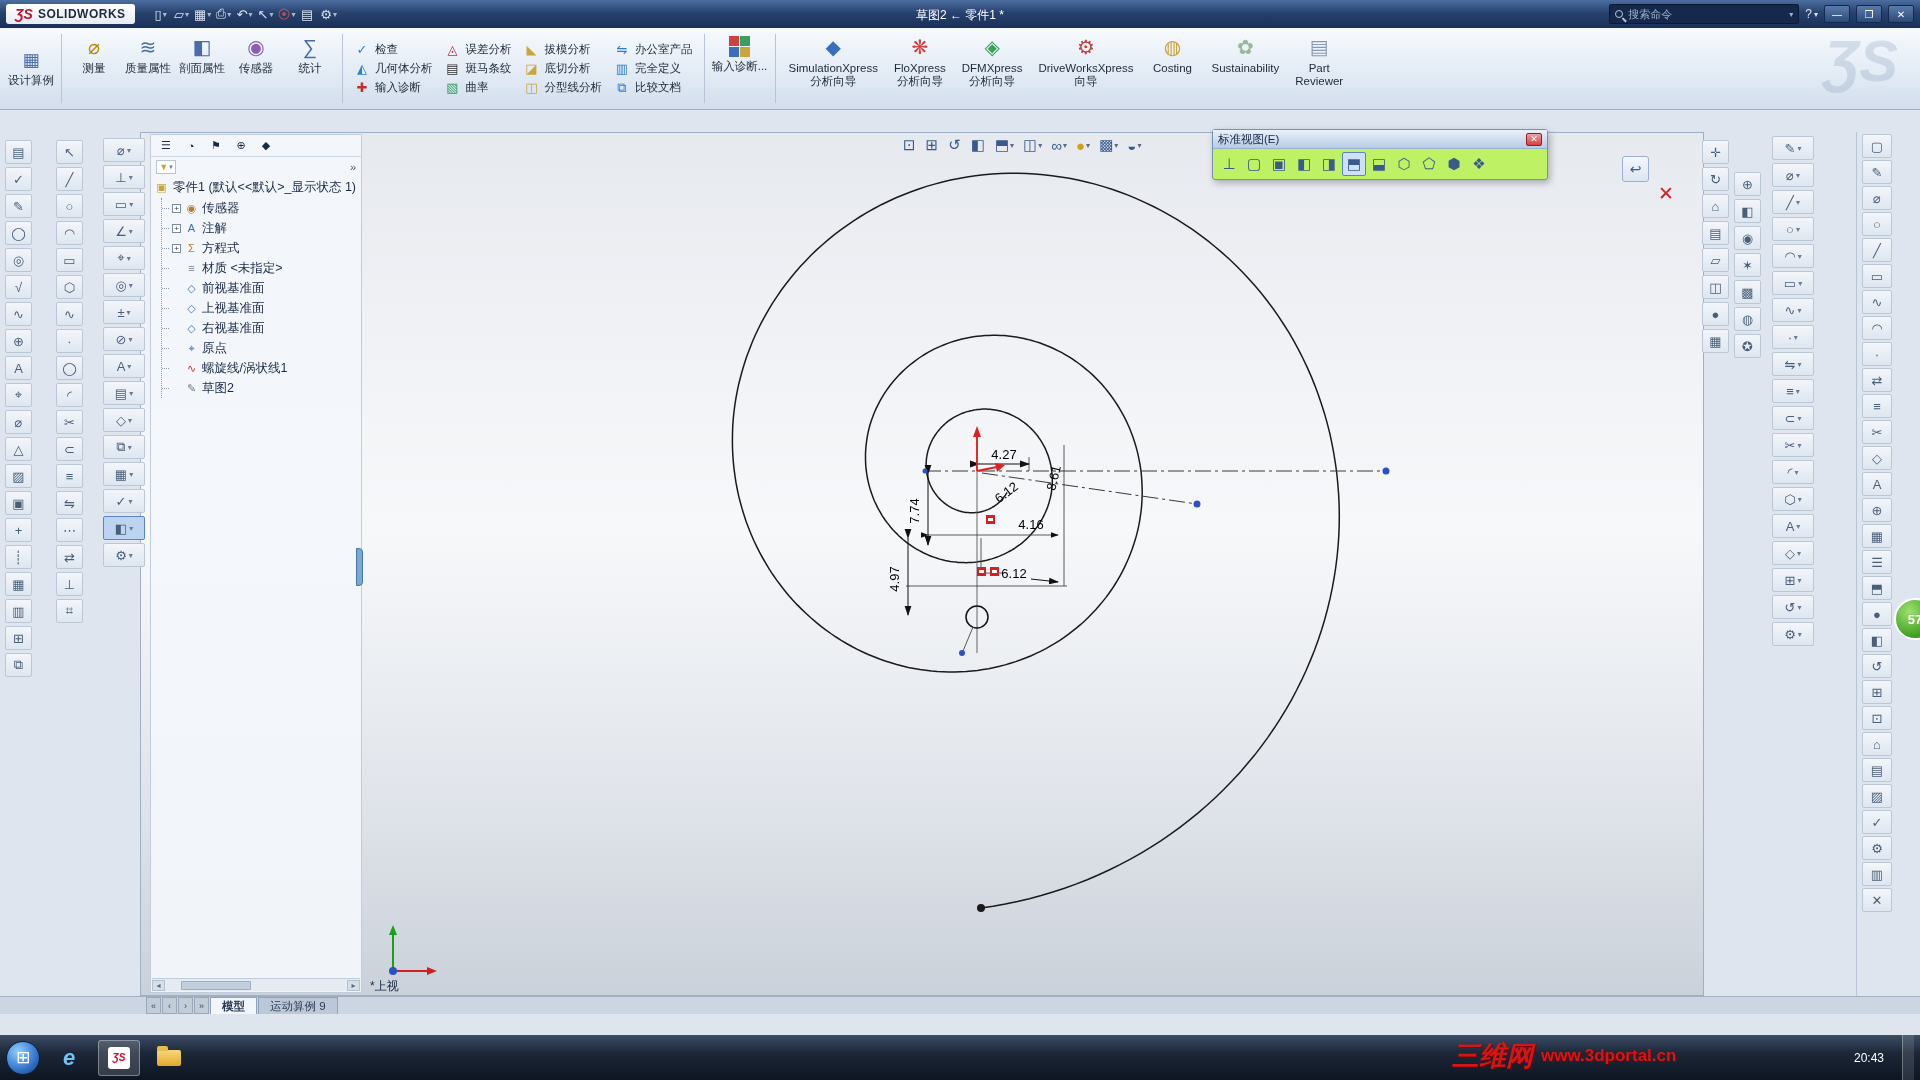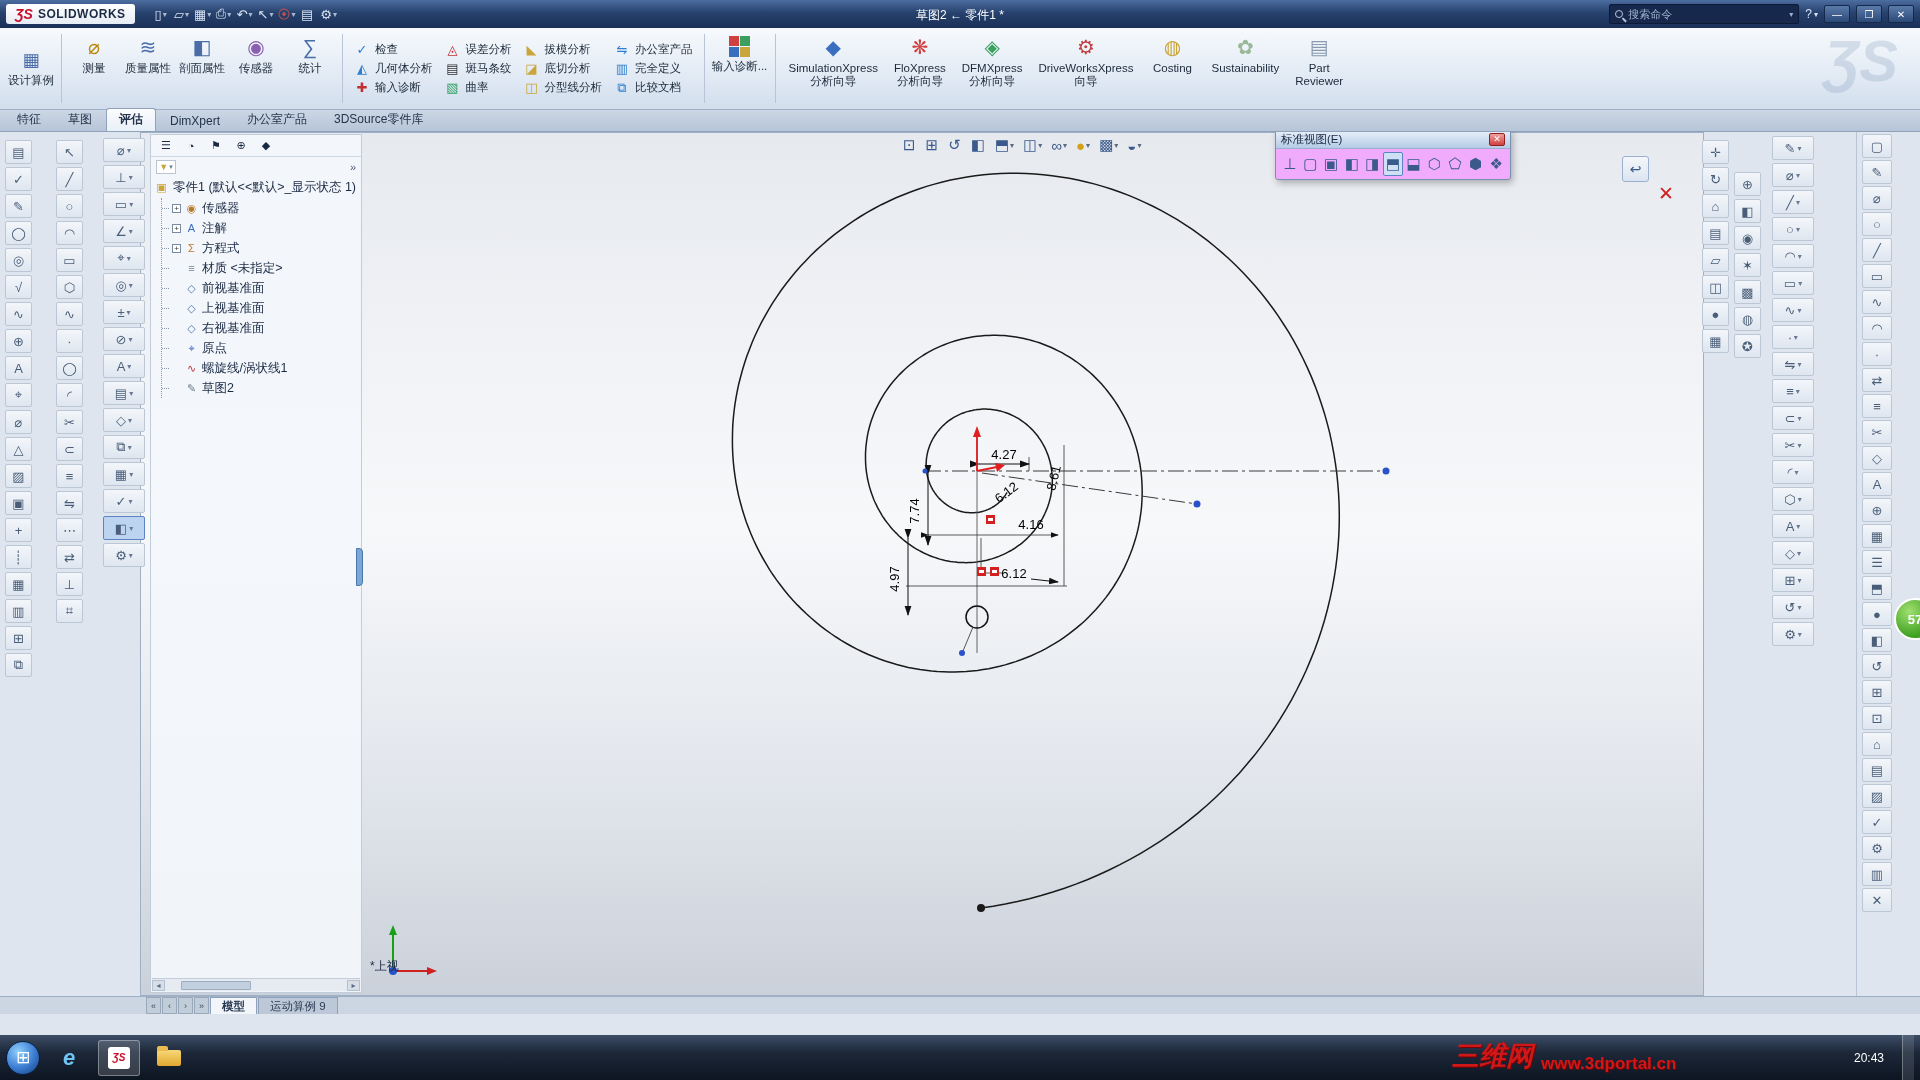--- a/index.html
+++ b/index.html
@@ -79,29 +79,29 @@
   .tree-ic{width:15px;text-align:center;font-size:11px;flex:none}
   .panel-hscroll{position:absolute;left:1px;bottom:1px;width:208px;height:13px;background:#e6ebf2;border-top:1px solid #c2cddc;display:flex;align-items:center}
   .ps-arrow{width:13px;height:11px;font-size:8px;color:#5a6a84;display:flex;align-items:center;justify-content:center;background:#d6dee8;border:1px solid #b5c1d0}
   .ps-thumb{width:70px;height:9px;background:#c2cfde;border:1px solid #9fadc0;margin-left:16px;border-radius:1px}
 
   
   .viewport{position:absolute;left:140px;top:132px;width:1564px;height:864px;z-index:1;overflow:hidden;
     background:linear-gradient(180deg,#e6e9ee 0%,#eef0f4 18%,#f7f8fa 46%,#e2e6ec 75%,#cbd1da 100%);border:1px solid #9fb0c6}
   svg text.dimt{font-size:13px;fill:#000;font-family:"Liberation Sans","DejaVu Sans",sans-serif}
   .splitter{position:absolute;left:356px;top:548px;width:7px;height:38px;background:#7aa7d8;border:1px solid #4a77a8;border-radius:0 4px 4px 0;z-index:9}
-  .view-label{position:absolute;left:370px;top:958px;z-index:7;font-size:12px;color:#1a2a44;white-space:nowrap}
+  .view-label{position:absolute;left:370px;top:978px;z-index:7;font-size:12px;color:#1a2a44;white-space:nowrap}
 
   
   .headsup{position:absolute;left:900px;top:133px;display:flex;gap:3px;align-items:center;z-index:9}
   .hu-btn{display:flex;align-items:center;height:24px;padding:0 3px;font-size:15px;color:#3a5a8c;border-radius:2px}
   .hu-btn .caret{font-size:8px;margin-left:1px;color:#5a6a84}
 
   
-  .stdviews{position:absolute;left:1275px;top:129px;width:236px;z-index:14;background:#f0abfc;border:1px solid #7a90b0;border-radius:3px;box-shadow:2px 3px 7px rgba(0,0,0,.28)}
+  .stdviews{position:absolute;left:1212px;top:129px;width:336px;z-index:14;background:#bef264;border:1px solid #7a90b0;border-radius:3px;box-shadow:2px 3px 7px rgba(0,0,0,.28)}
   .sv-title{height:19px;display:flex;align-items:center;padding:0 5px;font-size:11.5px;color:#1a2a44;background:linear-gradient(#eaf2fb,#b6cbe6);border-bottom:1px solid #9ab0cc}
   .sv-close{margin-left:auto;width:16px;height:13px;background:linear-gradient(#f0a0a0,#d04040);border:1px solid #902020;border-radius:2px;color:#fff;font-size:9px;line-height:11px;text-align:center}
   .sv-body{display:flex;gap:1px;padding:3px 4px;align-items:center}
   .sv-btn{width:24px;height:24px;display:flex;align-items:center;justify-content:center;font-size:15px;color:#3a5a8c;border:1px solid transparent;border-radius:2px}
   .sv-btn.active{background:#cfe0f6;border-color:#5b84c4}
 
   
   .confirm-exit{position:absolute;left:1622px;top:156px;width:27px;height:26px;z-index:9;display:flex;align-items:center;justify-content:center;
     background:linear-gradient(#f4f7fb,#dbe5f1);border:1px solid #9ab0cc;border-radius:3px;color:#3a5a8c;font-size:14px}
   .confirm-cancel{position:absolute;left:1658px;top:182px;z-index:9;color:#d02020;font-size:19px;font-weight:bold}
@@ -126,21 +126,21 @@
   .orb{width:34px;height:34px;border-radius:50%;flex:none;border:1px solid #0a1e40;
     background:radial-gradient(circle at 35% 30%,#8fd0ff,#3a7ad0 55%,#123c78);color:#fff;font-size:17px;display:flex;align-items:center;justify-content:center}
   .task-ic{width:42px;height:36px;border-radius:3px;display:flex;align-items:center;justify-content:center}
   .task-ic.running{background:rgba(255,255,255,.16);border:1px solid rgba(255,255,255,.35)}
   .ie-e{color:#6fc4f4;font-size:22px;font-weight:bold;font-style:italic}
   .sw-chip{width:22px;height:22px;background:#fff;border-radius:3px;color:#c8102e;font-weight:bold;font-style:italic;font-size:10px;display:flex;align-items:center;justify-content:center}
   .folder{width:24px;height:16px;background:linear-gradient(#f8d878,#e0a830);border-radius:2px;position:relative}
   .folder::before{content:"";position:absolute;left:0;top:-4px;width:11px;height:5px;background:#e8bc50;border-radius:2px 2px 0 0}
   .tb-clock{margin-left:auto;color:#fff;font-size:12px;padding-right:10px}
   .show-desktop{width:12px;height:45px;background:rgba(255,255,255,.12);border-left:1px solid rgba(255,255,255,.3);flex:none}
-  .watermark{position:absolute;left:1452px;top:1038px;z-index:42;display:flex;align-items:flex-end;gap:8px;pointer-events:none}
+  .watermark{position:absolute;left:1452px;top:1038px;z-index:42;display:flex;align-items:center;gap:8px;pointer-events:none}
   .wm1{font-size:27px;font-weight:bold;font-style:italic;color:#d01818;text-shadow:1px 1px 0 #7a0000}
   .wm2{font-size:17px;font-weight:bold;color:#d01818;text-shadow:1px 1px 0 #7a0000}
 </style>
 </head>
 <body>
 
 <div class="app">
 
   <div class="titlebar">
     <div class="logo-badge">
@@ -338,29 +338,20 @@
         </div>
         <div class="big-btn xp">
           <span class="bi" style="color: rgb(138, 154, 176);">▤</span>
           <span>Part</span>
           <span>Reviewer</span>
         </div>
       </div>
     <div class="rib-logo">ƷS</div>
   </div>
 
-  <div class="cmdtabs">
-
-  <div class="ctab">特征</div>
-      <div class="ctab">草图</div>
-      <div class="ctab active">评估</div>
-      <div class="ctab">DimXpert</div>
-      <div class="ctab">办公室产品</div>
-      <div class="ctab">3DSource零件库</div>
-    </div>
   <div class="mdi" style="z-index:31">
 
   <span class="m">▫</span>
       <span class="m">▫</span>
       <span class="m">—</span>
       <span class="m">❐</span>
       <span class="m">✕</span>
     </div>
 
   <div class="viewport">

